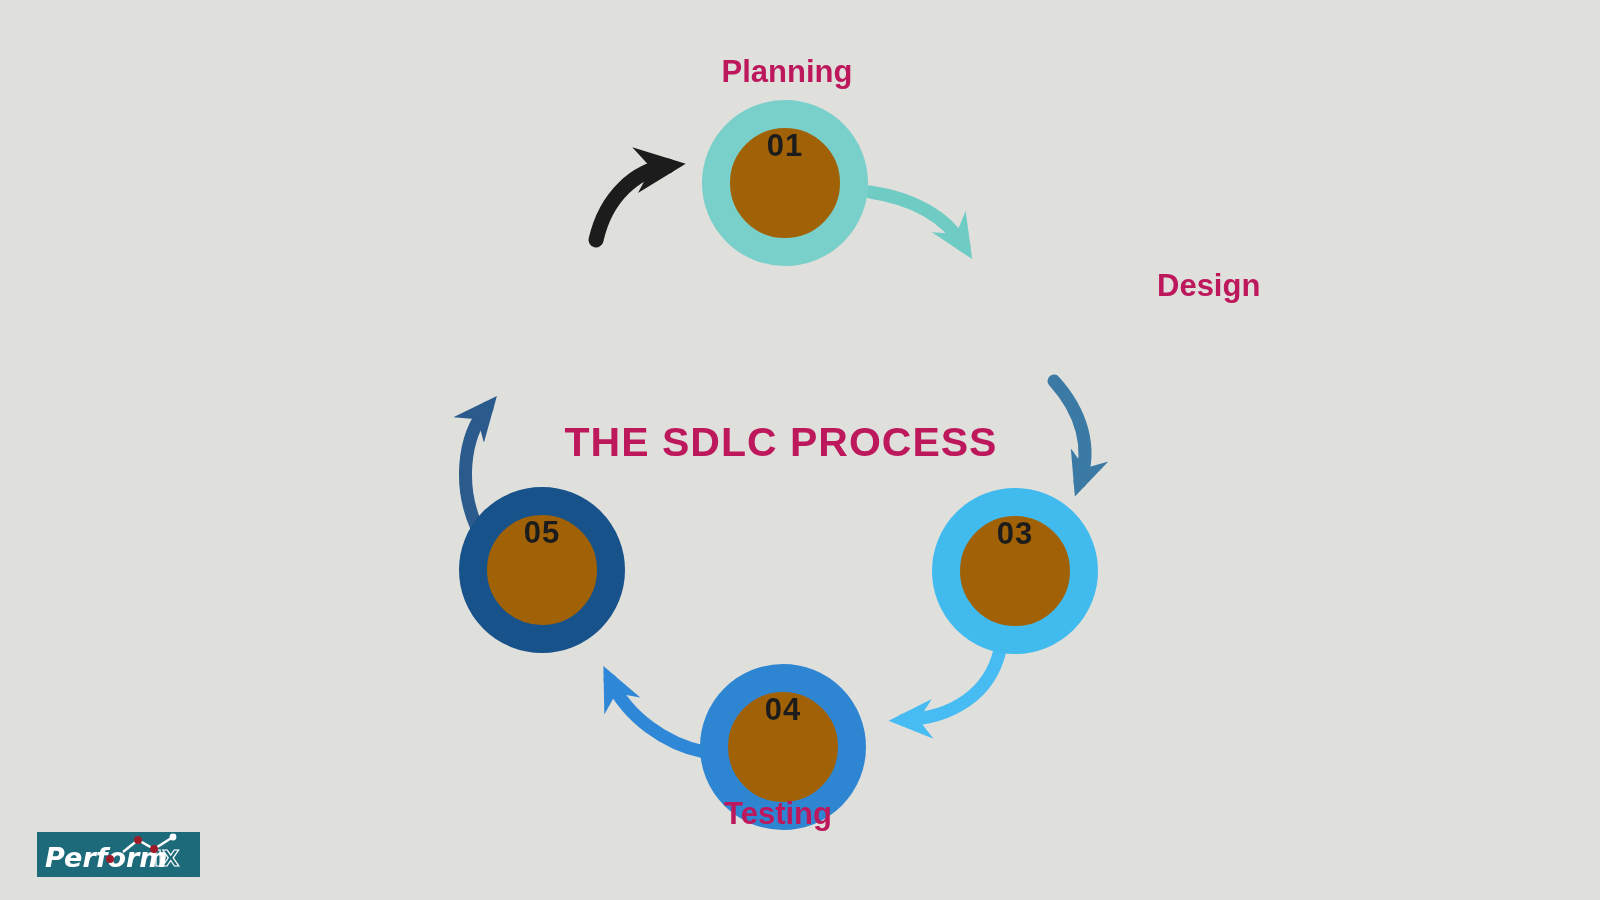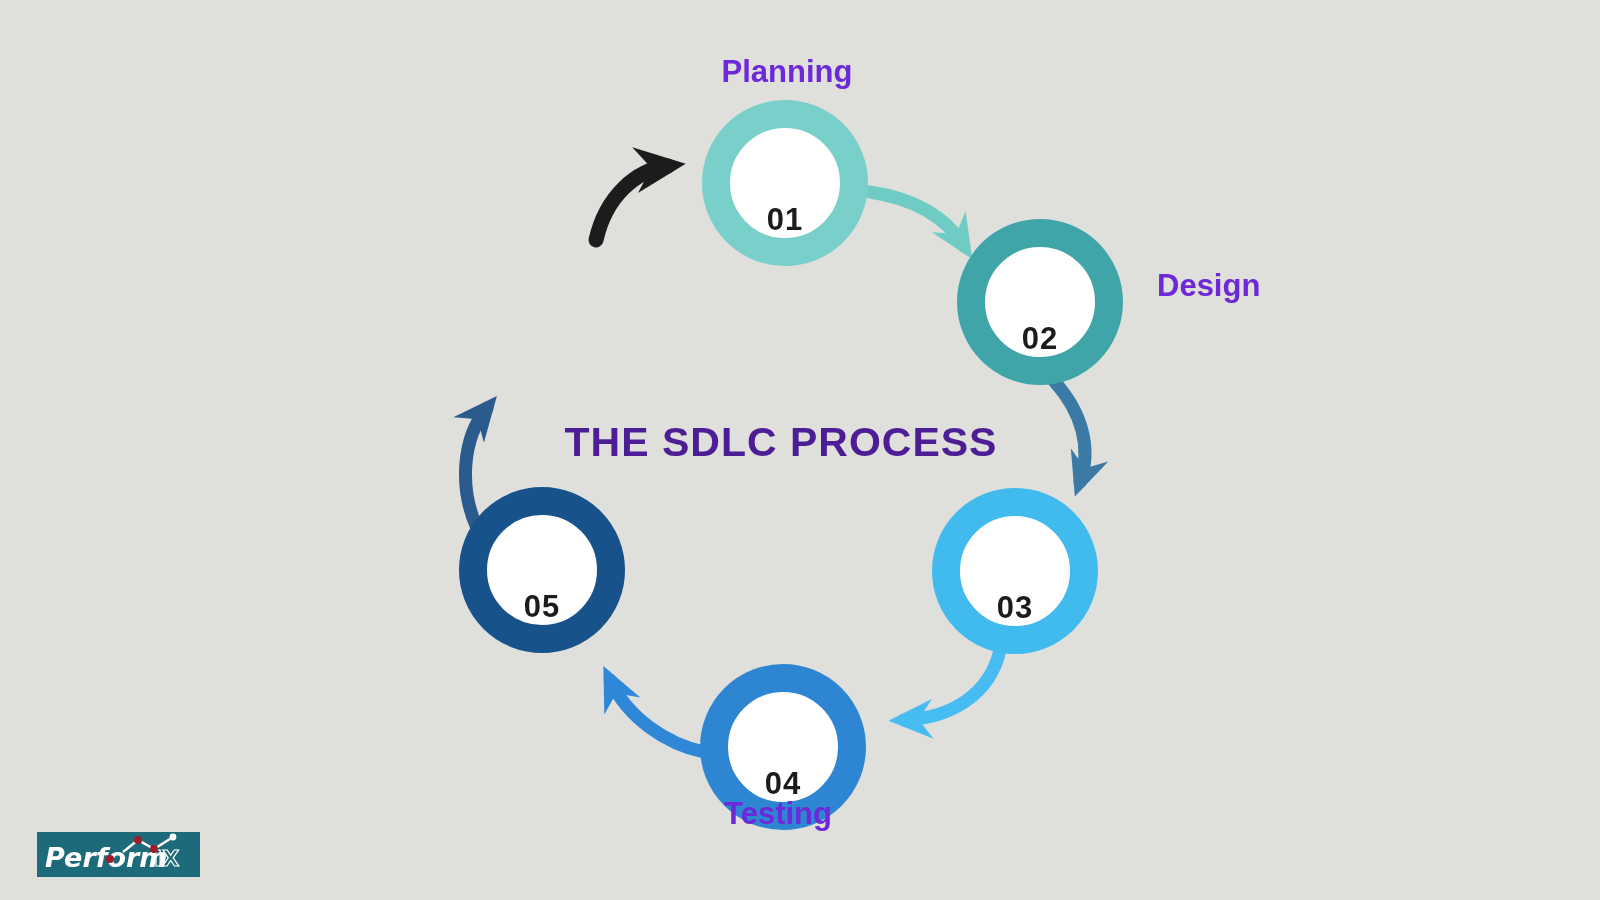--- a/index.html
+++ b/index.html
@@ -16,50 +16,50 @@
     pointer-events: none;
   }
   .layer { position: absolute; inset: 0; z-index: 1; }
   .arrows-svg { position: absolute; inset: 0; z-index: 1; }
 
   .ring {
     position: absolute;
     width: 110px; height: 110px;
     border: 28px solid #000;
     border-radius: 50%;
-    background: #ffffff;
-    display: flex; align-items: flex-end; justify-content: center;
+    background: #a16207;
+    display: flex; align-items: flex-start; justify-content: center;
     box-sizing: content-box;
     z-index: 2;
   }
   .ring .num {
     font-size: 31px;
     font-weight: bold;
     color: #1C1C1C;
     letter-spacing: 1px;
   }
 
   .step-label {
     position: absolute;
     font-size: 31px;
     font-weight: bold;
-    color: #6d28d9;
+    color: #be185d;
     white-space: nowrap;
     z-index: 2;
   }
   .center-x { transform: translateX(-50%); }
   .right-anchor { transform: translateX(-100%); }
 
   .diagram-title {
     position: absolute;
     left: 781px; top: 419px;
     transform: translateX(-50%);
     font-size: 41px;
     font-weight: bold;
-    color: #4c1d95;
+    color: #be185d;
     letter-spacing: 1px;
     white-space: nowrap;
     z-index: 2;
   }
 
   .logo {
     position: absolute;
     left: 37px; top: 832px;
     z-index: 2;
   }
@@ -104,23 +104,20 @@
   <path d="M 477 528 C 459 488 462 438 487 408" fill="none" stroke-width="13" stroke-linecap="round" marker-end="url(#head5)" stroke="#2A5B8C"></path>
 </svg>
 
 <div class="layer">
 
   <div class="diagram-title">THE SDLC PROCESS</div>
 
   <div class="ring" style="left: 702px; top: 100px; border-color: rgb(121, 207, 201);">
     <span class="num">01</span>
   </div>
-  <div class="ring" style="left: 957px; top: 219px; border-color: rgb(63, 165, 169);">
-    <span class="num">02</span>
-  </div>
   <div class="ring" style="left: 932px; top: 488px; border-color: rgb(65, 187, 238);">
     <span class="num">03</span>
   </div>
   <div class="ring" style="left: 700px; top: 664px; border-color: rgb(46, 134, 210);">
     <span class="num">04</span>
   </div>
   <div class="ring" style="left: 459px; top: 487px; border-color: rgb(23, 82, 138);">
     <span class="num">05</span>
   </div>
 

